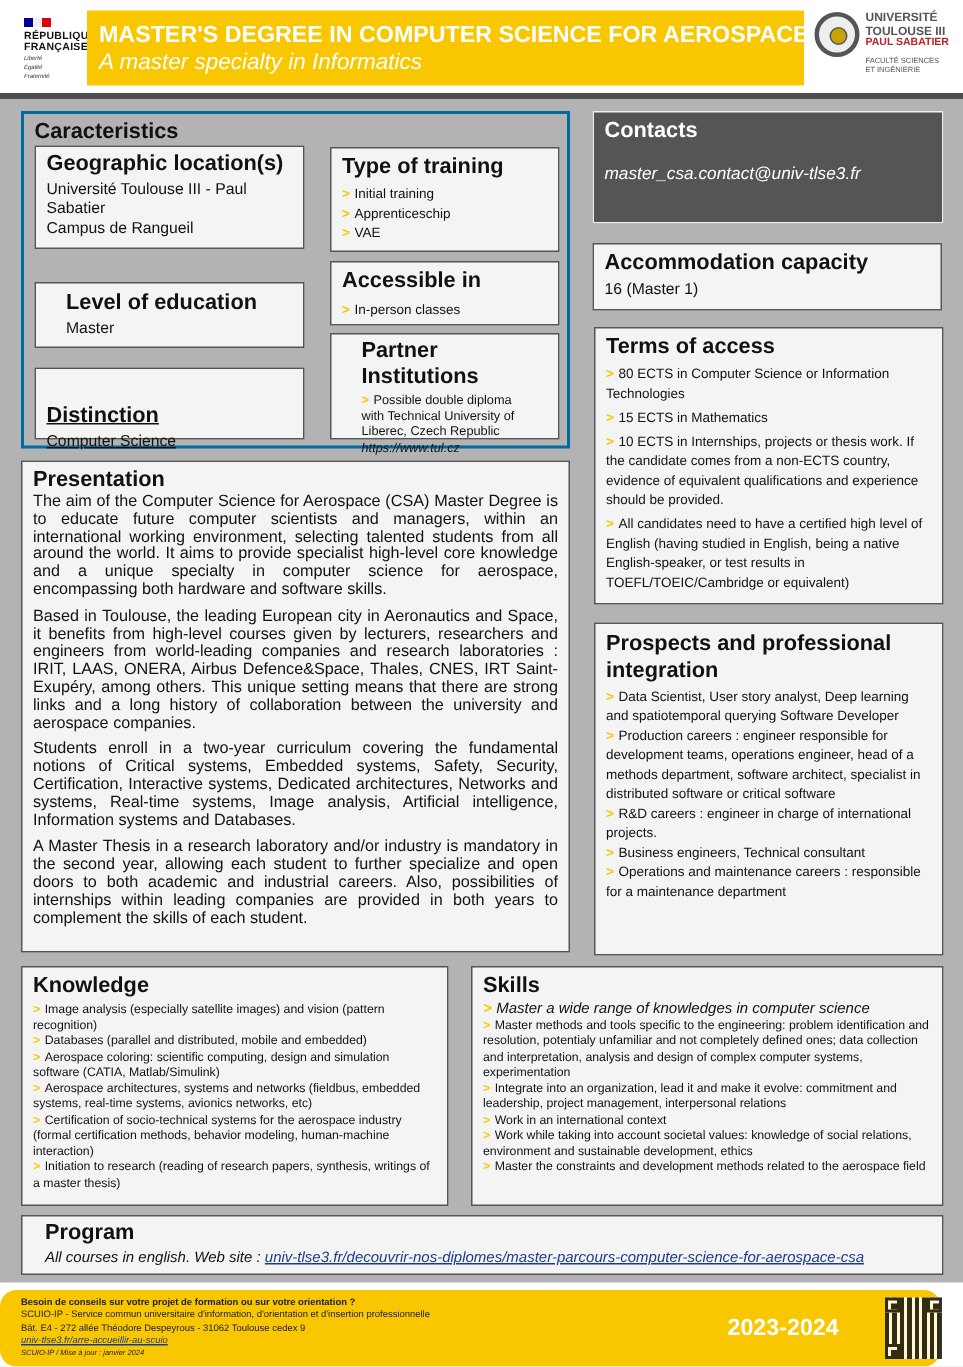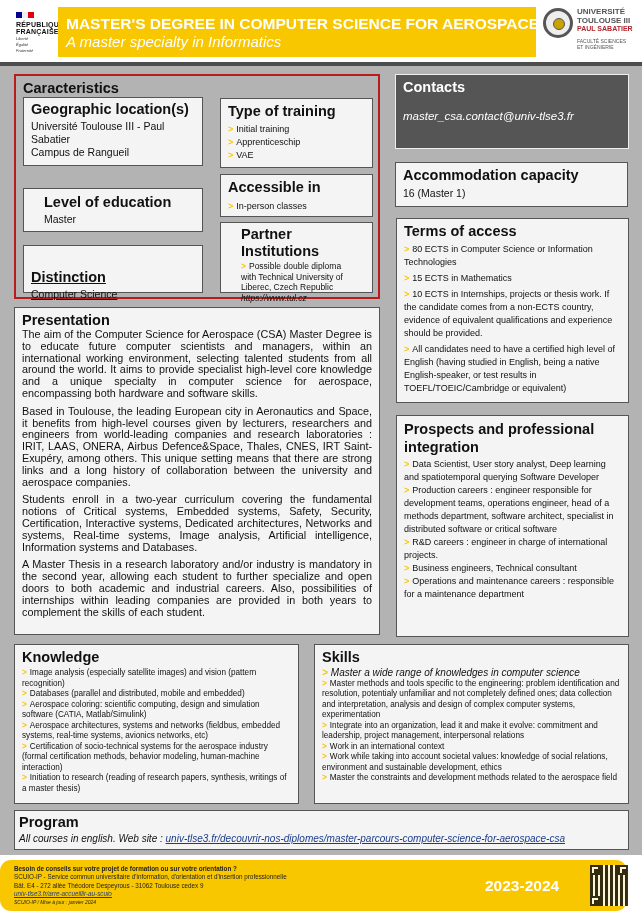--- a/index.html
+++ b/index.html
@@ -24,21 +24,21 @@
     .ut3-faculty { position: absolute; left: 36px; top: 32px; font-size: 5px; line-height: 6px; color: #555; white-space: nowrap; }
 
     
     .main { position: absolute; left: 0; top: 62px; width: 642px; height: 793px; background: #b3b3b3; border-top: 4px solid #4d4d4d; }
 
     .box { position: absolute; background: #f4f4f4; border: 1px solid #555; }
     .box h3 { font-size: 14.5px; font-weight: bold; color: #111; line-height: 17px; }
     .box .txt { font-size: 10.5px; line-height: 13px; color: #111; }
     .arrow { color: #f9c700; font-weight: bold; margin-right: 3px; }
 
-    .carac { position: absolute; left: 14px; top: 8px; width: 366px; height: 225px; border: 2px solid #b91c1c; }
+    .carac { position: absolute; left: 14px; top: 8px; width: 366px; height: 225px; border: 2px solid #0369a1; }
     .carac-title { position: absolute; left: 7px; top: 4px; font-size: 14.5px; font-weight: bold; color: #111; }
 
     .contacts { position: absolute; left: 395px; top: 8px; width: 234px; height: 75px; background: #555; border: 1px solid #eee; padding: 4px 7px; }
     .contacts h3 { color: #fff; font-size: 14.5px; font-weight: bold; line-height: 17px; }
     .contacts .email { color: #fff; font-style: italic; font-size: 11.5px; margin-top: 14px; }
 
     .list-item { font-size: 9px; line-height: 12px; }
     .pres p { font-size: 10.8px; line-height: 11.8px; text-align: justify; margin-bottom: 6px; }
 
     .footer { position: absolute; left: 0; top: 860px; width: 642px; height: 51px; background: #fff; }
@@ -179,21 +179,21 @@
   <div class="box" style="left:314px; top:578px; width:315px; height:160px; padding:4px 7px;">
     <h3>Skills</h3>
     <div class="list-item" style="font-size:10px; line-height:10.5px; margin-top:2px;font-style:italic;"><span class="arrow">&gt;</span><span>Master a wide range of knowledges in computer science</span></div>
     <div class="list-item" style="font-size:8.2px; line-height:10.5px;"><span class="arrow">&gt;</span><span>Master methods and tools specific to the engineering: problem identification and resolution, potentialy unfamiliar and not completely defined ones; data collection and interpretation, analysis and design of complex computer systems, experimentation</span></div>
     <div class="list-item" style="font-size:8.2px; line-height:10.5px;"><span class="arrow">&gt;</span><span>Integrate into an organization, lead it and make it evolve: commitment and leadership, project management, interpersonal relations</span></div>
     <div class="list-item" style="font-size:8.2px; line-height:10.5px;"><span class="arrow">&gt;</span><span>Work in an international context</span></div>
     <div class="list-item" style="font-size:8.2px; line-height:10.5px;"><span class="arrow">&gt;</span><span>Work while taking into account societal values: knowledge of social relations, environment and sustainable development, ethics</span></div>
     <div class="list-item" style="font-size:8.2px; line-height:10.5px;"><span class="arrow">&gt;</span><span>Master the constraints and development methods related to the aerospace field</span></div>
   </div>
 
-  <div class="box" style="left:14px; top:744px; width:615px; height:40px; padding:3px 4px;">
+  <div class="box" style="left:14px; top:744px; width:615px; height:40px; padding:3px 15px;">
     <h3>Program</h3>
     <div style="font-size:10px; font-style:italic; margin-top:2px; white-space:nowrap;">
       <span>All courses in english. Web site : </span><a class="url">univ-tlse3.fr/decouvrir-nos-diplomes/master-parcours-computer-science-for-aerospace-csa</a>
     </div>
   </div>
 </div>
 
 <div class="footer">
   <div class="footer-band">
     <div class="footer-text">

